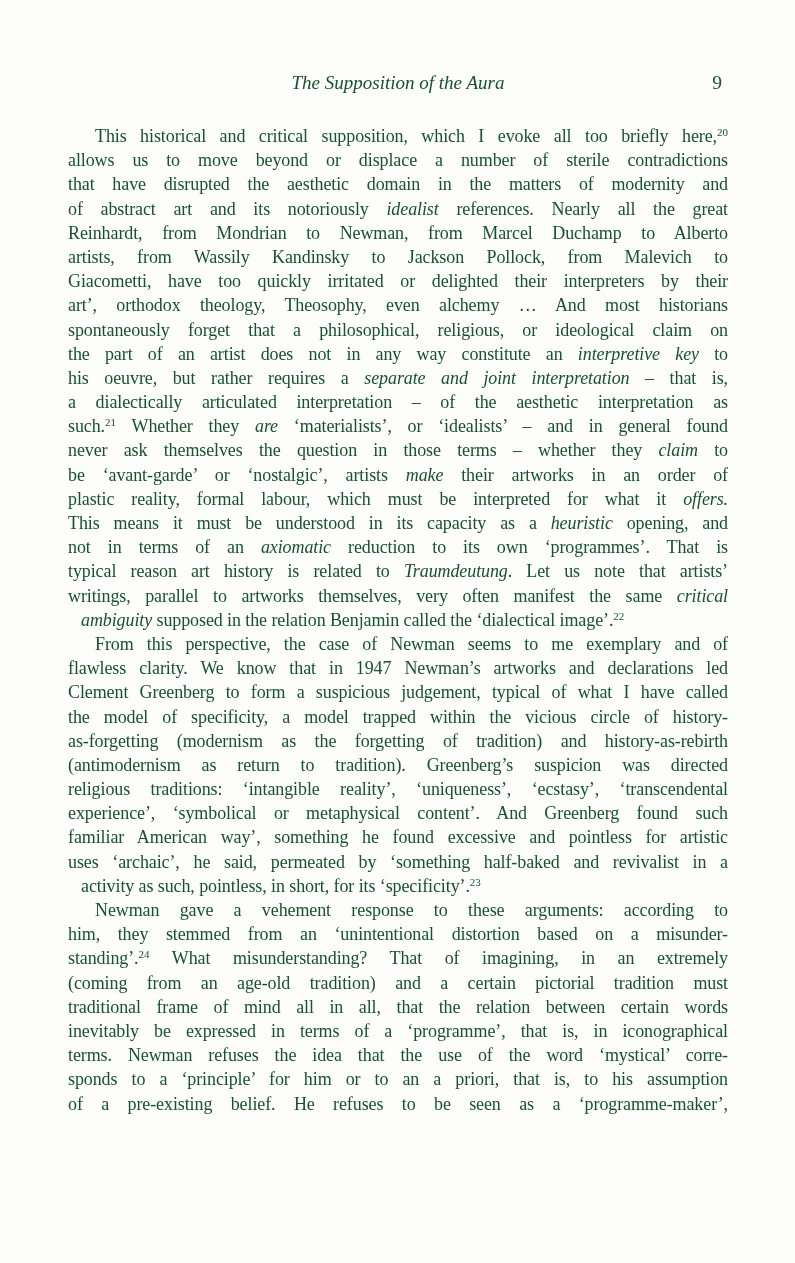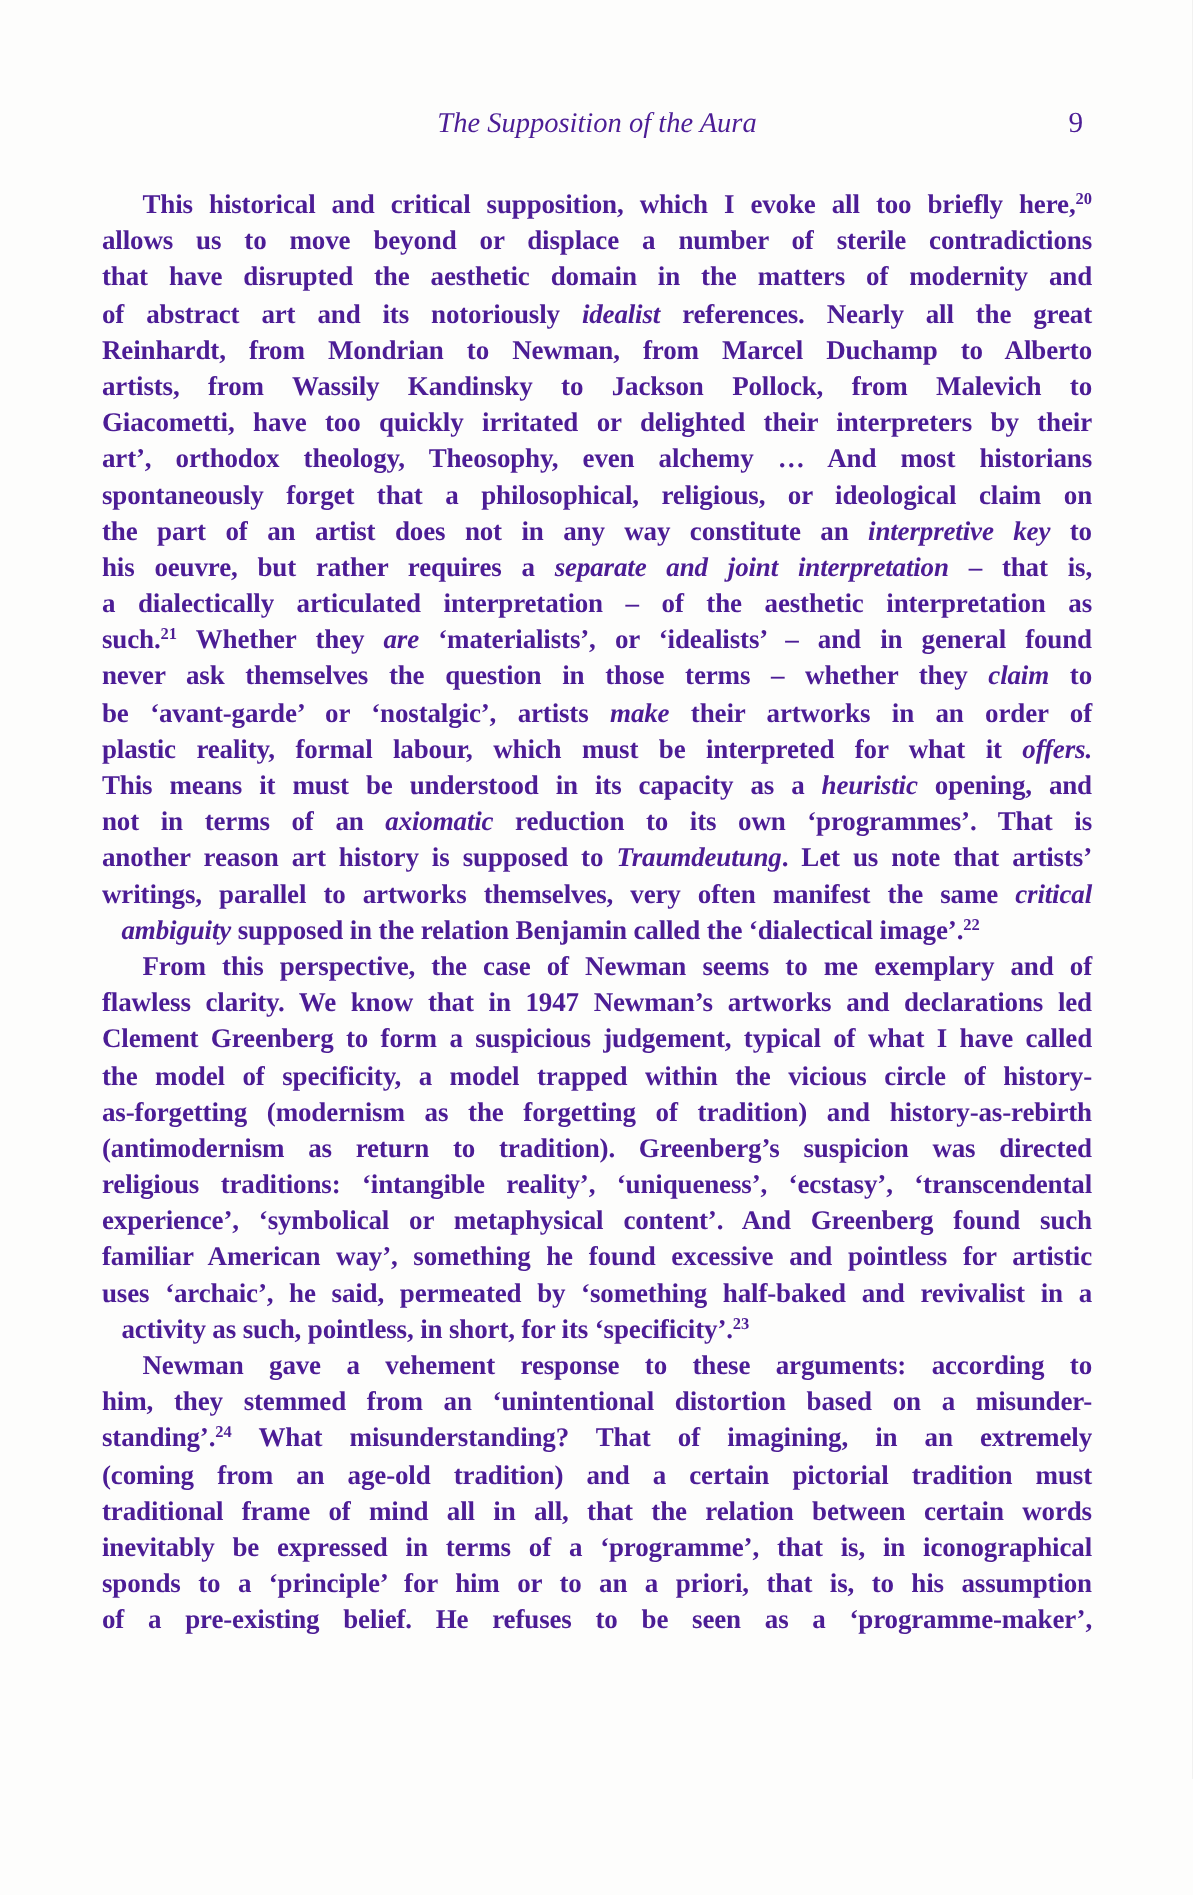--- a/index.html
+++ b/index.html
@@ -2,37 +2,36 @@
 <html><head>
 <meta charset="utf-8">
 <style>
   html,body{margin:0;padding:0;background:#e8e8e8;}
   .page{
     position:relative;
     width:795px;height:1263px;
     background:#fdfdfc;
     overflow:hidden;
     font-family:"Liberation Serif", serif;
-    color:#4c1d95;
+    color:#14532d;
   }
   .running-head{
     position:absolute;top:71px;left:68px;width:660px;height:26px;
     font-size:19px;line-height:24px;
   }
   .running-head .title{
     display:block;text-align:center;font-style:italic;
   }
   .running-head .pagenum{
     position:absolute;right:6px;top:0;font-style:normal;font-size:19.5px;
   }
   .page-body{
     position:absolute;top:124px;left:68px;width:660px;
     font-size:18px;line-height:24.2px;
     letter-spacing:-0.1px;
-    font-weight:bold;
   }
   .line{
     text-align:justify;
     text-align-last:justify;
     height:24.2px;
     overflow:visible;
   }
   .line.last{text-align-last:left;margin-left:13px;}
   .line.ind{padding-left:27px;}
   .it{font-style:italic;}
@@ -63,21 +62,21 @@
         <div class="line"><span>spontaneously forget that a philosophical, religious, or ideological claim on</span></div>
         <div class="line"><span>the part of an artist does not in any way constitute an </span><span class="it">interpretive key</span><span> to</span></div>
         <div class="line"><span>his oeuvre, but rather requires a </span><span class="it">separate and joint interpretation</span><span> – that is,</span></div>
         <div class="line"><span>a dialectically articulated interpretation – of the aesthetic interpretation as</span></div>
         <div class="line"><span>such.</span><span class="sup">21</span><span> Whether they </span><span class="it">are</span><span> ‘materialists’, or ‘idealists’ – and in general found</span></div>
         <div class="line"><span>never ask themselves the question in those terms – whether they </span><span class="it">claim</span><span> to</span></div>
         <div class="line"><span>be ‘avant-garde’ or ‘nostalgic’, artists </span><span class="it">make</span><span> their artworks in an order of</span></div>
         <div class="line"><span>plastic reality, formal labour, which must be interpreted for what it </span><span class="it">offers.</span></div>
         <div class="line"><span>This means it must be understood in its capacity as a </span><span class="it">heuristic</span><span> opening, and</span></div>
         <div class="line"><span>not in terms of an </span><span class="it">axiomatic</span><span> reduction to its own ‘programmes’. That is</span></div>
-        <div class="line"><span>another reason art history is supposed to </span><span class="it">Traumdeutung</span><span>. Let us note that artists’</span></div>
+        <div class="line"><span>typical reason art history is related to </span><span class="it">Traumdeutung</span><span>. Let us note that artists’</span></div>
         <div class="line"><span>writings, parallel to artworks themselves, very often manifest the same </span><span class="it">critical</span></div>
         <div class="line last"><span class="it">ambiguity</span><span> supposed in the relation Benjamin called the ‘dialectical image’.</span><span class="sup">22</span></div>
       </div>
       <div>
         <div class="line ind"><span>From this perspective, the case of Newman seems to me exemplary and of</span></div>
         <div class="line"><span>flawless clarity. We know that in 1947 Newman’s artworks and declarations led</span></div>
         <div class="line"><span>Clement Greenberg to form a suspicious judgement, typical of what I have called</span></div>
         <div class="line"><span>the model of specificity, a model trapped within the vicious circle of history-</span></div>
         <div class="line"><span>as-forgetting (modernism as the forgetting of tradition) and history-as-rebirth</span></div>
         <div class="line"><span>(antimodernism as return to tradition). Greenberg’s suspicion was directed</span></div>
@@ -87,17 +86,18 @@
         <div class="line"><span>uses ‘archaic’, he said, permeated by ‘something half-baked and revivalist in a</span></div>
         <div class="line last"><span>activity as such, pointless, in short, for its ‘specificity’.</span><span class="sup">23</span></div>
       </div>
       <div>
         <div class="line ind"><span>Newman gave a vehement response to these arguments: according to</span></div>
         <div class="line"><span>him, they stemmed from an ‘unintentional distortion based on a misunder-</span></div>
         <div class="line"><span>standing’.</span><span class="sup">24</span><span> What misunderstanding? That of imagining, in an extremely</span></div>
         <div class="line"><span>(coming from an age-old tradition) and a certain pictorial tradition must</span></div>
         <div class="line"><span>traditional frame of mind all in all, that the relation between certain words</span></div>
         <div class="line"><span>inevitably be expressed in terms of a ‘programme’, that is, in iconographical</span></div>
+        <div class="line"><span>terms. Newman refuses the idea that the use of the word ‘mystical’ corre-</span></div>
         <div class="line"><span>sponds to a ‘principle’ for him or to an a priori, that is, to his assumption</span></div>
         <div class="line"><span>of a pre-existing belief. He refuses to be seen as a ‘programme-maker’,</span></div>
       </div>
     </div>
 </div>
 
 </body></html>

